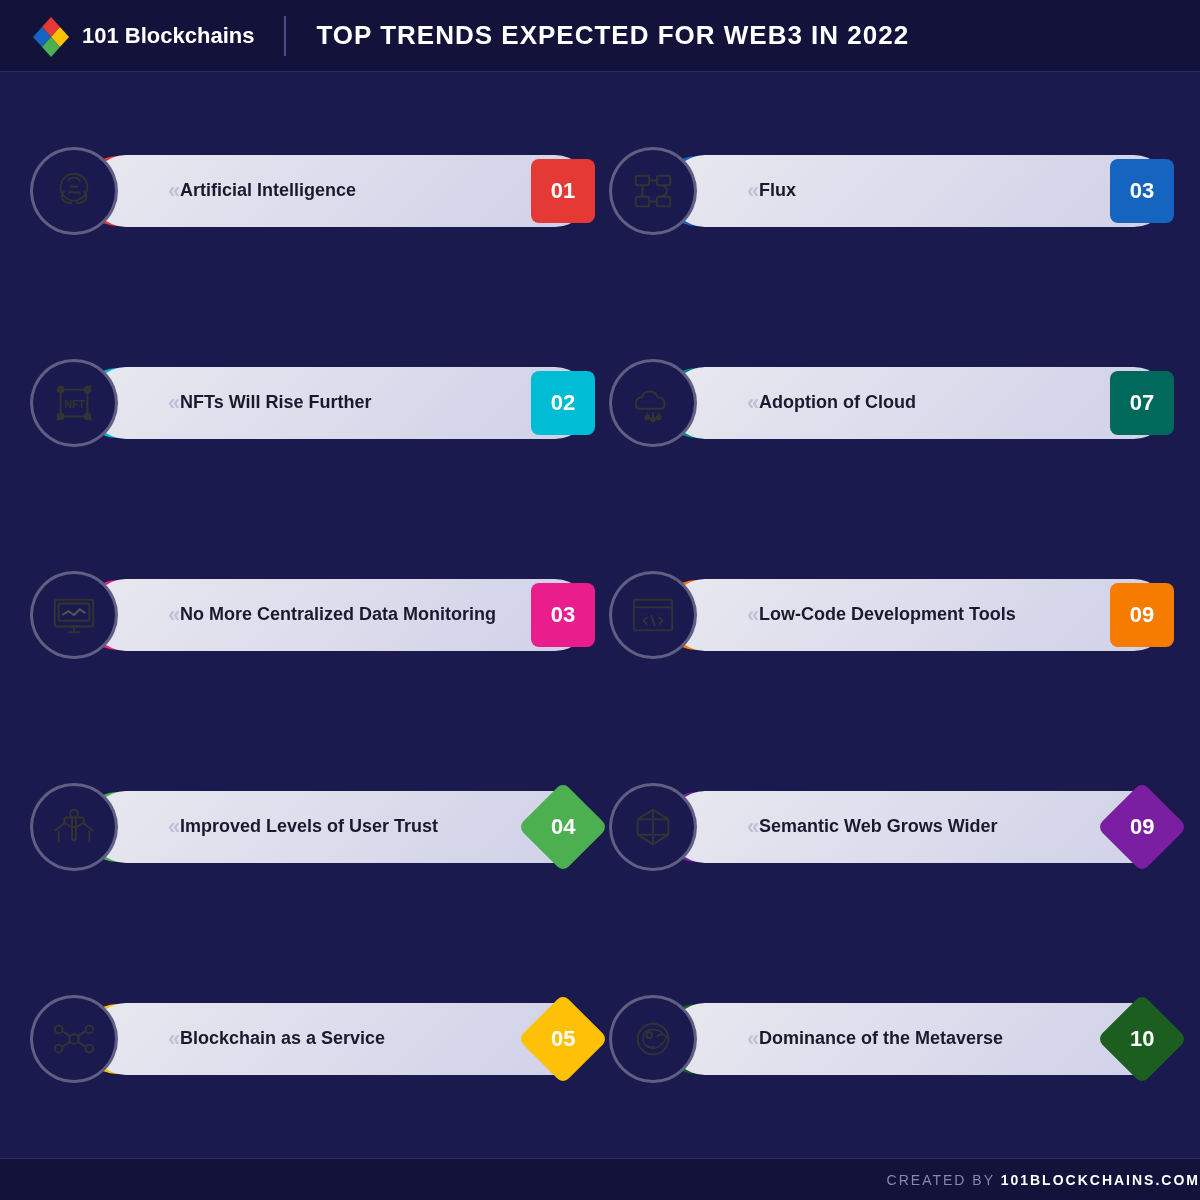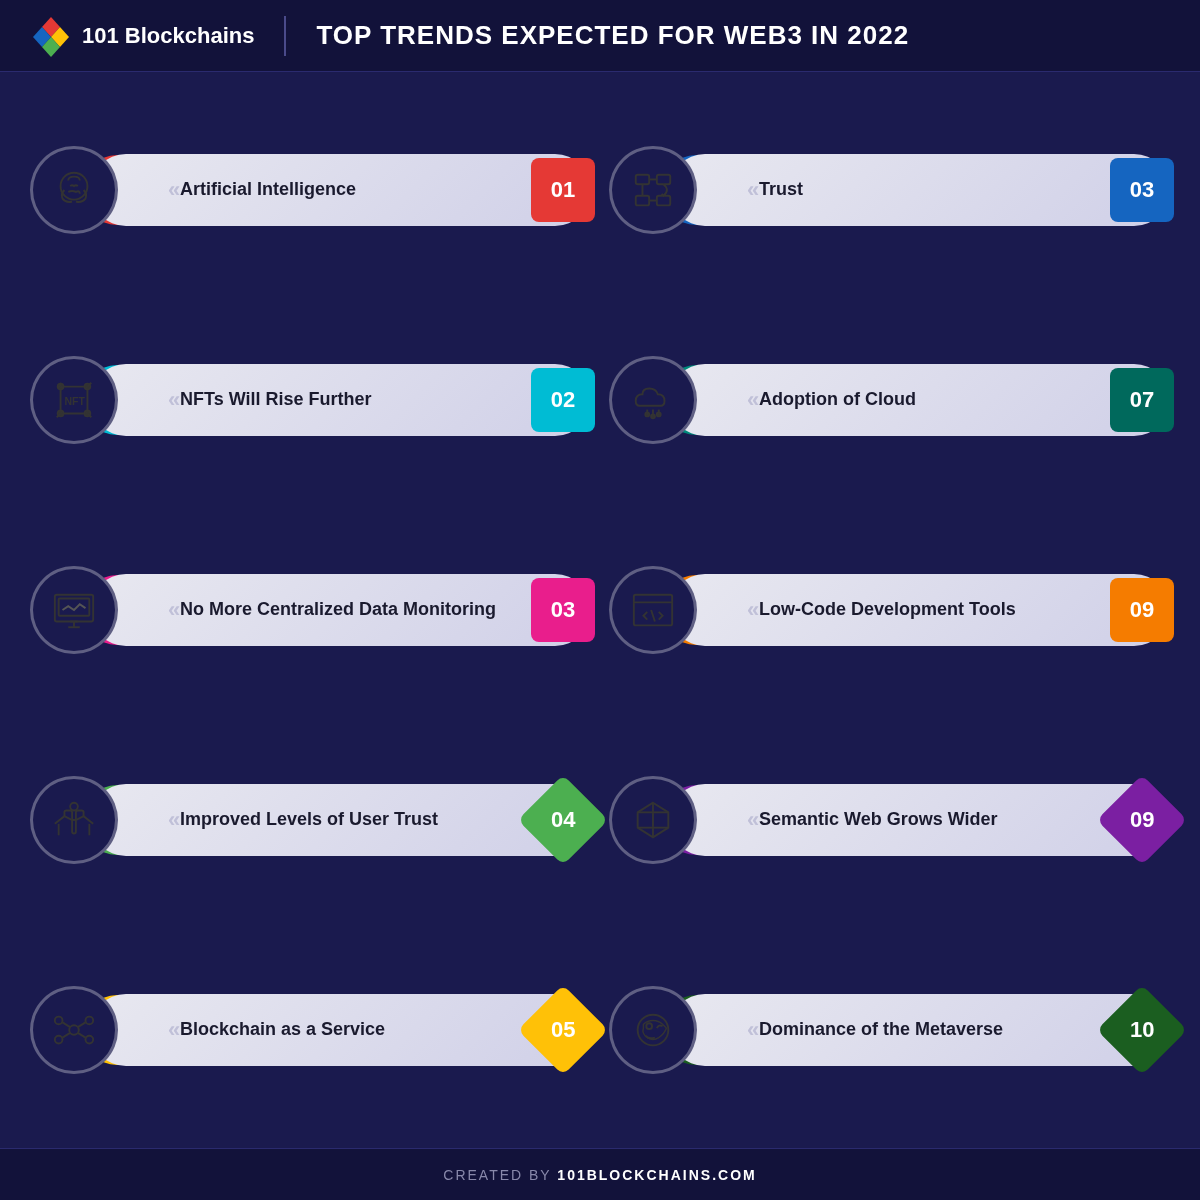--- a/index.html
+++ b/index.html
@@ -211,24 +211,24 @@
     .theme-purple .number-badge span { transform: rotate(-45deg); display: block; }
 
     .theme-darkgreen .color-blob { background: #1b5e20; }
     .theme-darkgreen .color-blob-2 { background: #2e7d32; }
     .theme-darkgreen .number-badge { background: #1b5e20; border-radius: 8px; transform: rotate(45deg); }
     .theme-darkgreen .number-badge span { transform: rotate(-45deg); display: block; }
 
     
     .footer {
       background: #12123a;
-      height: 52px;
-      display: flex;
-      align-items: center;
-      justify-content: center;
+      height: 42px;
+      display: flex;
+      align-items: center;
+      justify-content: flex-end;
       border-top: 1px solid #2a2a6e;
     }
 
     .footer-text {
       color: #8888aa;
       font-size: 14px;
       letter-spacing: 2px;
       text-transform: uppercase;
     }
 
@@ -289,21 +289,21 @@
     <path d="M20 35 L28 35"></path>
     <path d="M13 18 L13 30"></path>
     <path d="M35 18 Q42 24 35 30"></path>
     <path d="M33 28 L35 30 L37 28"></path>
   </svg>
     </div>
     <div class="color-blob"></div>
     <div class="color-blob-2"></div>
     <div class="pill-bar">
       <span class="chevron-deco">«</span>
-      <span class="pill-text">Trust</span>
+      <span class="pill-text">Flux</span>
       <div class="number-badge">
         <span>03</span>
       </div>
     </div>
   </div>
       <div class="trend-card theme-cyan">
     <div class="icon-circle">
       <svg viewBox="0 0 48 48" fill="none" stroke="#333" stroke-width="2">
     <rect x="10" y="10" width="28" height="28" rx="4"></rect>
     <text x="14" y="29" font-size="11" font-weight="bold" fill="#333" stroke="none">NFT</text>

